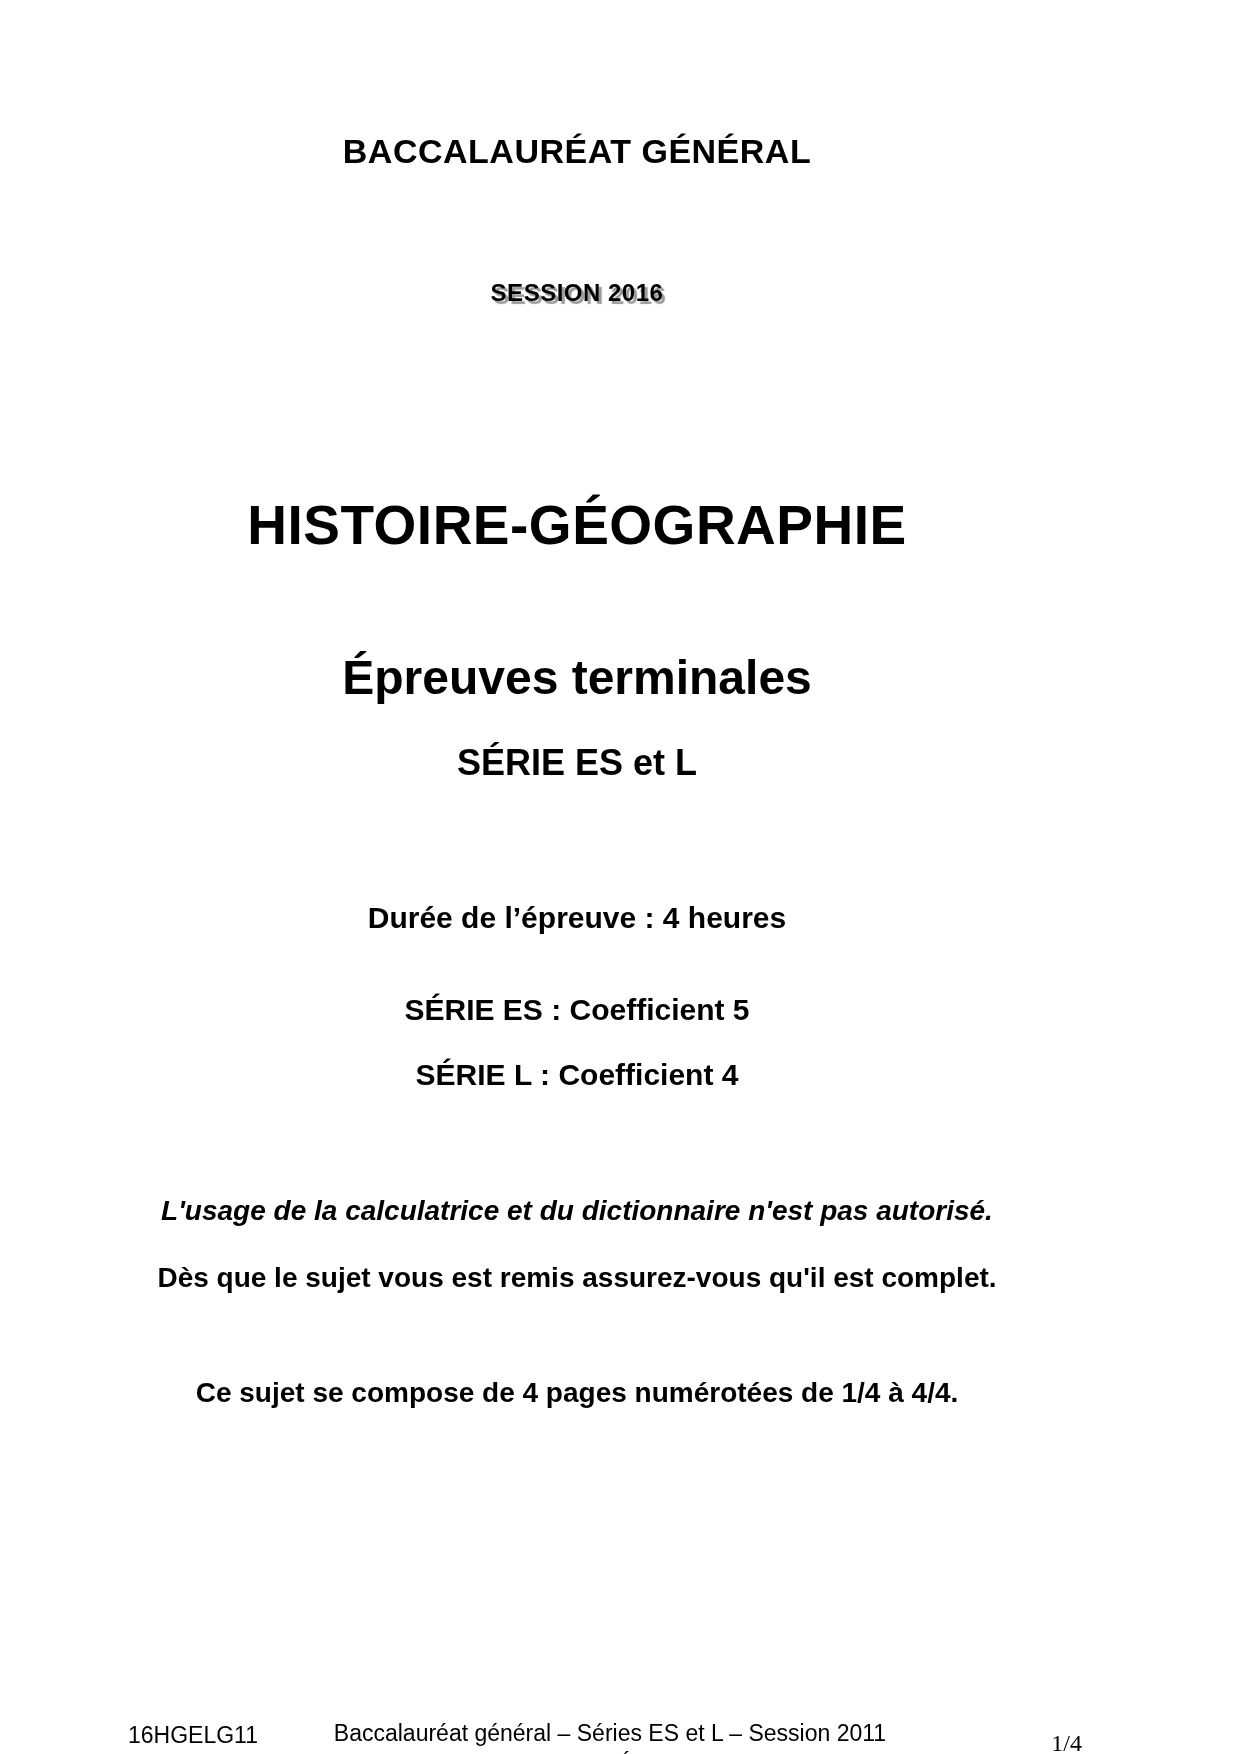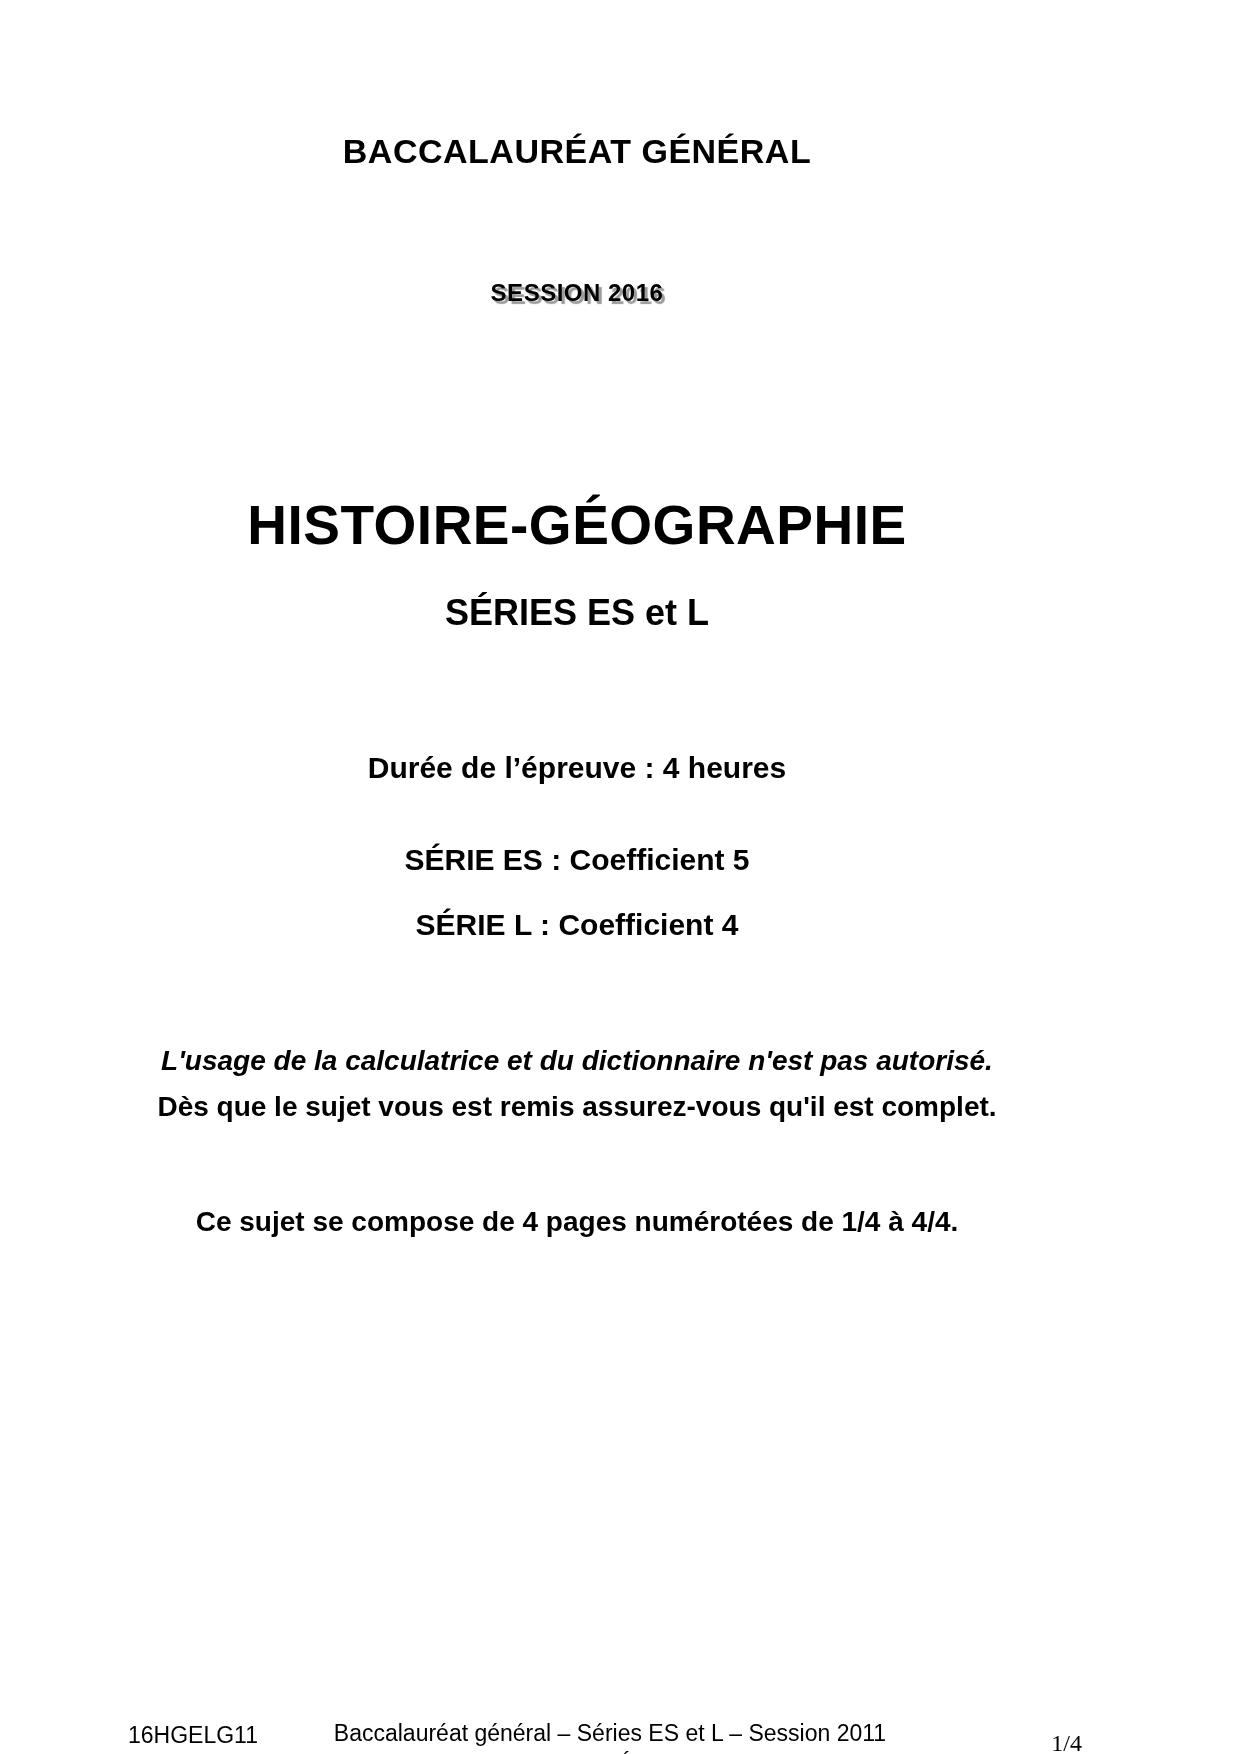--- a/index.html
+++ b/index.html
@@ -80,21 +80,21 @@
   }
 
   .notice-calculator {
     margin-top: 97px;
     font-size: 28px;
     line-height: 38px;
     font-style: italic;
   }
 
   .notice-complete {
-    margin-top: 8px;
+    margin-top: 29px;
     font-size: 28px;
     line-height: 38px;
   }
 
   .notice-pages {
     margin-top: 77px;
     font-size: 28px;
     line-height: 38px;
   }
 
@@ -134,22 +134,23 @@
 <div class="page">
 
   <div class="content">
 
     <div class="main-header">BACCALAURÉAT GÉNÉRAL</div>
 
     <div class="session">SESSION 2016</div>
 
     <div class="subject-title">HISTOIRE-GÉOGRAPHIE</div>
 
+    <div class="exam-type">Épreuves terminales</div>
 
-    <div class="series">SÉRIES ES et L</div>
+    <div class="series">SÉRIE ES et L</div>
 
     <div class="duration">Durée de l’épreuve : 4 heures</div>
 
     <div class="coef-es">SÉRIE ES : Coefficient 5</div>
 
     <div class="coef-l">SÉRIE L : Coefficient 4</div>
 
     <div class="notice-calculator">L'usage de la calculatrice et du dictionnaire n'est pas autorisé.</div>
 
     <div class="notice-complete">Dès que le sujet vous est remis assurez-vous qu'il est complet.</div>

